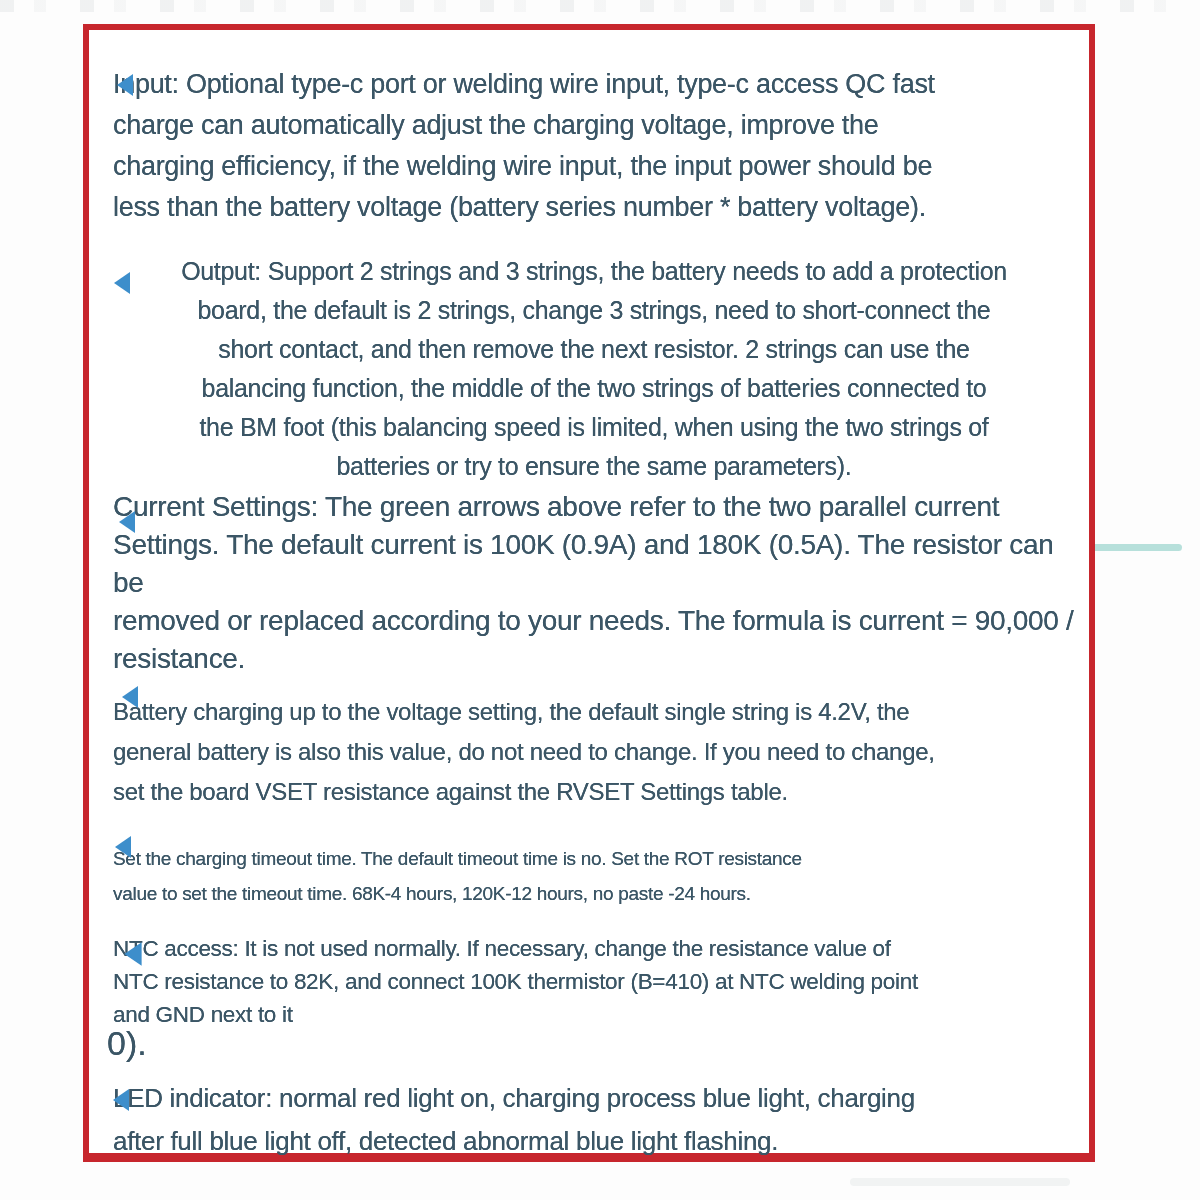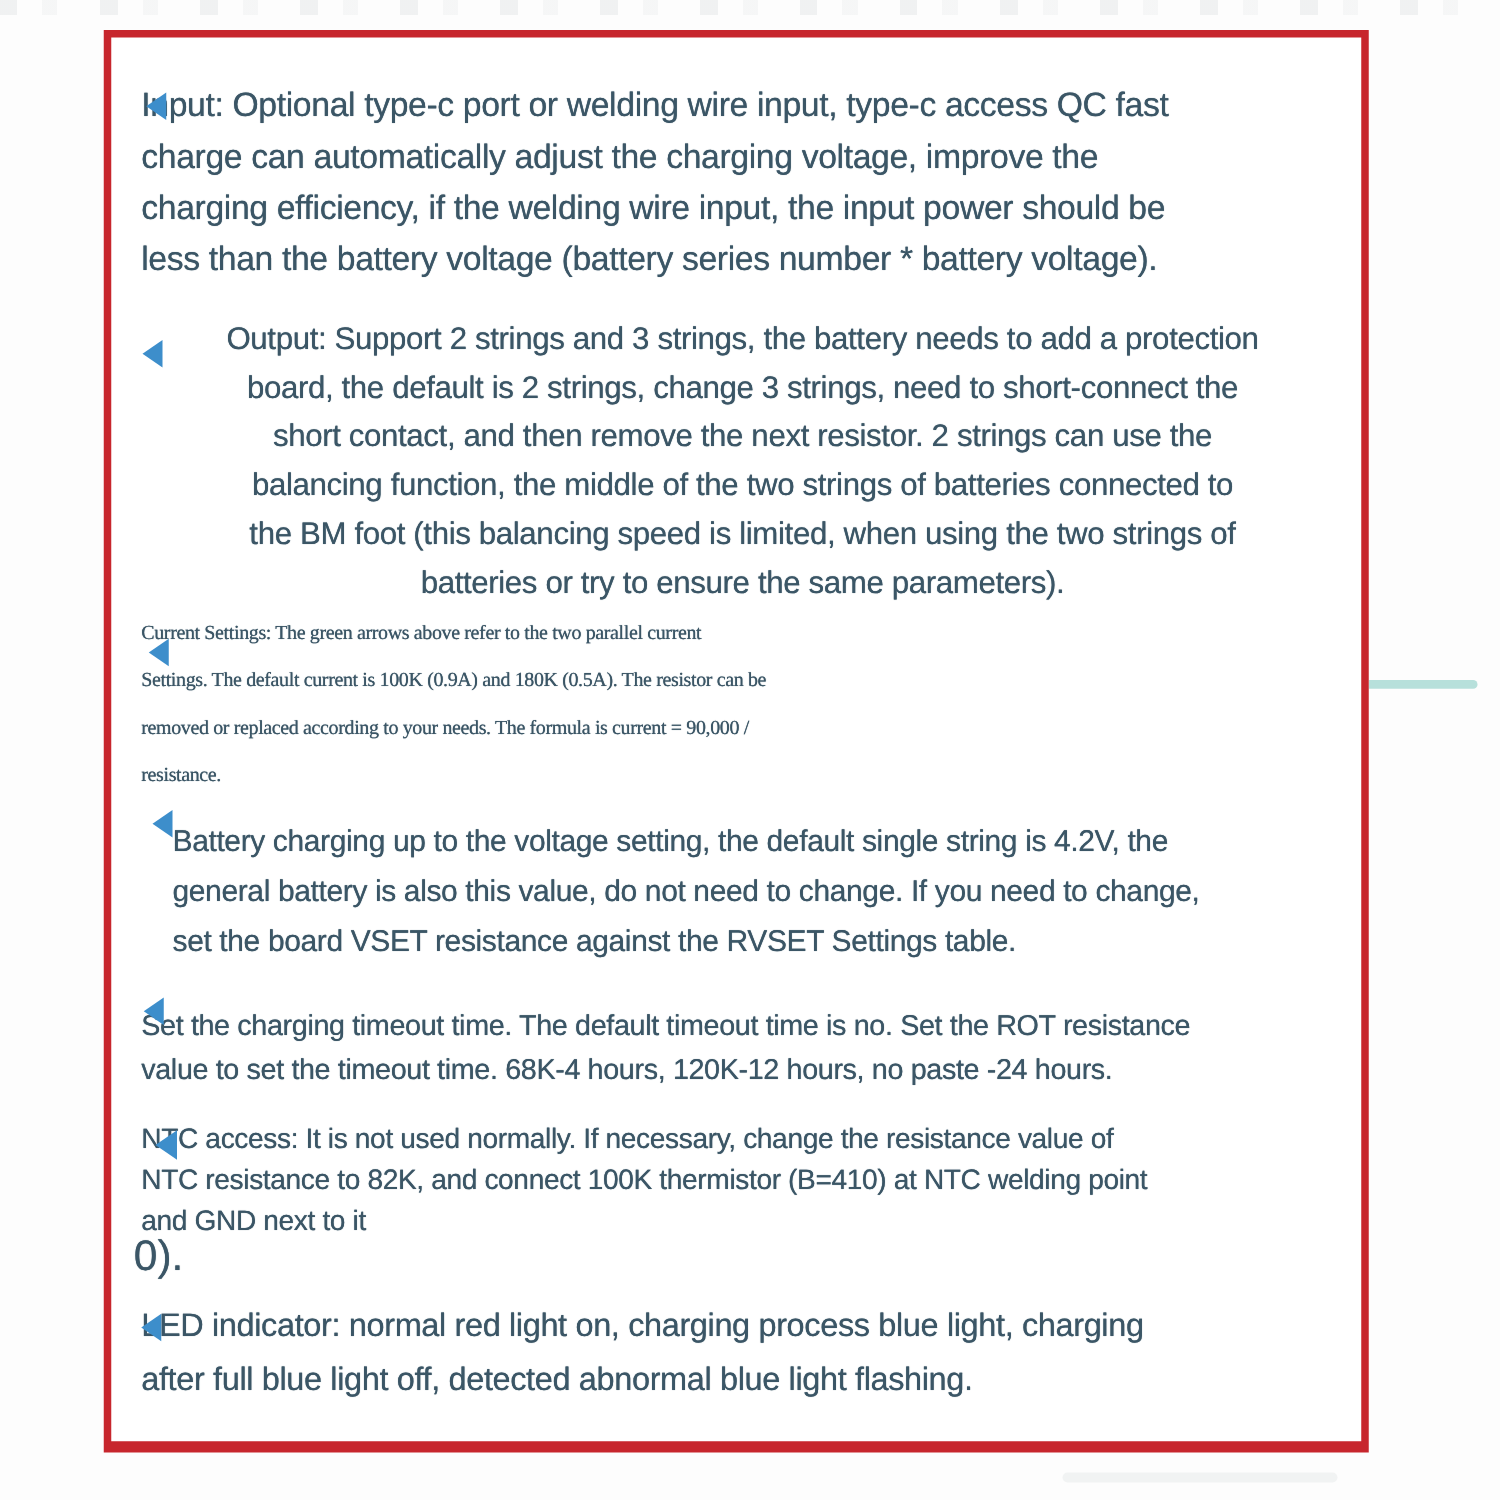--- a/index.html
+++ b/index.html
@@ -48,25 +48,25 @@
   }
   .marker{position:absolute;width:20px;height:26px;display:block;}
   .marker svg{display:block;width:100%;height:100%;}
   .marker svg polygon{fill:var(--marker,#3d8ecb);}
 
   
   .p-input  {margin-bottom:24px;} .p-input  .text{font-size:27px;line-height:41px;}
   .p-input  .marker{left:2px;top:8px;}
   .p-output {margin-bottom:2px;text-align:center;}  .p-output .text{font-size:25px;line-height:39px;}
   .p-output .marker{left:-1px;top:18px;}
-  .p-current{margin-bottom:14px;} .p-current .text{font-size:16px;line-height:38px;font-family:Liberation Serif, serif;}
+  .p-current{margin-bottom:14px;} .p-current .text{font-size:28px;line-height:38px;}
   .p-current .marker{left:4px;top:21px;}
-  .p-battery{margin-bottom:29px;} .p-battery .text{font-size:24px;line-height:40px;margin-left:25px;}
+  .p-battery{margin-bottom:29px;} .p-battery .text{font-size:24px;line-height:40px;}
   .p-battery .marker{left:7px;top:-8px;}
-  .p-timeout{margin-bottom:21px;} .p-timeout .text{font-size:23px;line-height:35px;}
+  .p-timeout{margin-bottom:21px;} .p-timeout .text{font-size:19px;line-height:35px;}
   .p-timeout .marker{left:0;top:-7px;}
   .p-ntc    {margin-bottom:0;}    .p-ntc .text{font-size:22.5px;line-height:33px;}
   .p-ntc    .marker{left:9px;top:8px;width:22px;height:28px;}
   .orphan   {margin:-8px 0 14px -6px;font-size:34px;line-height:40px;color:var(--text,#3b5666);
              text-shadow:0 0 .6px currentColor;}
   .p-led    {margin-bottom:0;}    .p-led .text{font-size:26px;line-height:43px;}
   .p-led    .marker{left:-2px;top:10px;}
 </style>
 </head>
 <body>

